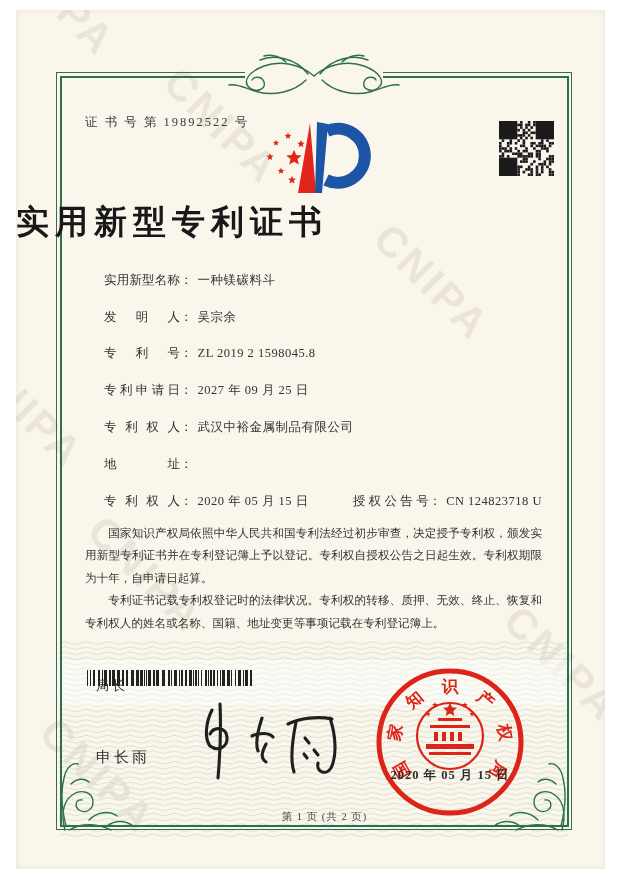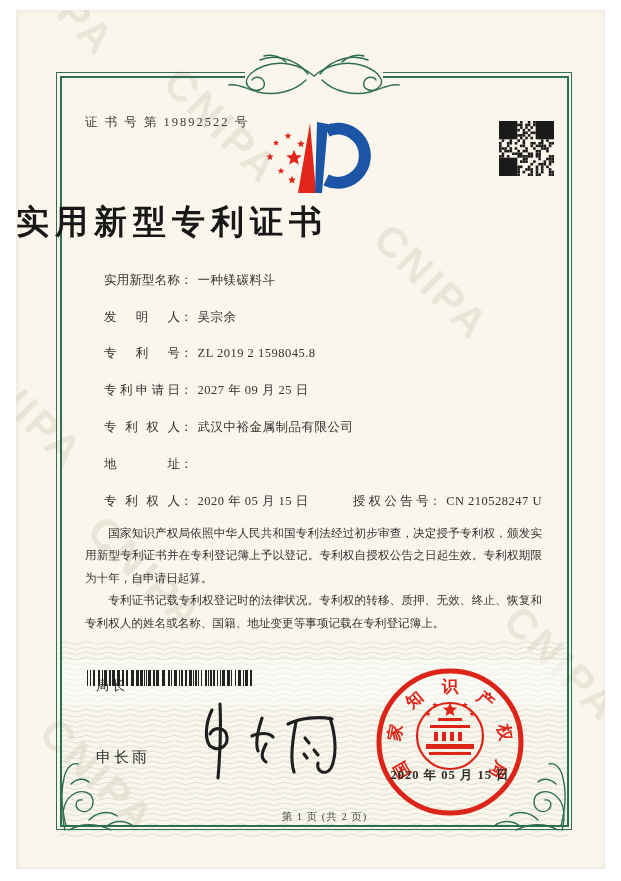--- a/index.html
+++ b/index.html
@@ -353,21 +353,21 @@
       <div class="frow">
         <span class="flabel">地址</span>
           <span class="colon">：</span>
       </div>
       <div class="frow">
         <span class="flabel">专利权人</span>
           <span class="colon">：</span>
           <span class="fvalue">2020 年 05 月 15 日</span>
         <span class="flabel2">授权公告号</span>
           <span class="colon">：</span>
-          <span class="fvalue">CN 210528247 U</span>
+          <span class="fvalue">CN 124823718 U</span>
       </div>
     </div>
 
     <div class="paras">
       <p>国家知识产权局依照中华人民共和国专利法经过初步审查，决定授予专利权，颁发实用新型专利证书并在专利登记簿上予以登记。专利权自授权公告之日起生效。专利权期限为十年，自申请日起算。</p>
       <p>专利证书记载专利权登记时的法律状况。专利权的转移、质押、无效、终止、恢复和专利权人的姓名或名称、国籍、地址变更等事项记载在专利登记簿上。</p>
     </div>
 
     <svg class="barcode" id="barcode-svg" viewBox="0 0 168 16">
         <rect x="0" y="0" width="1" height="16"></rect>

